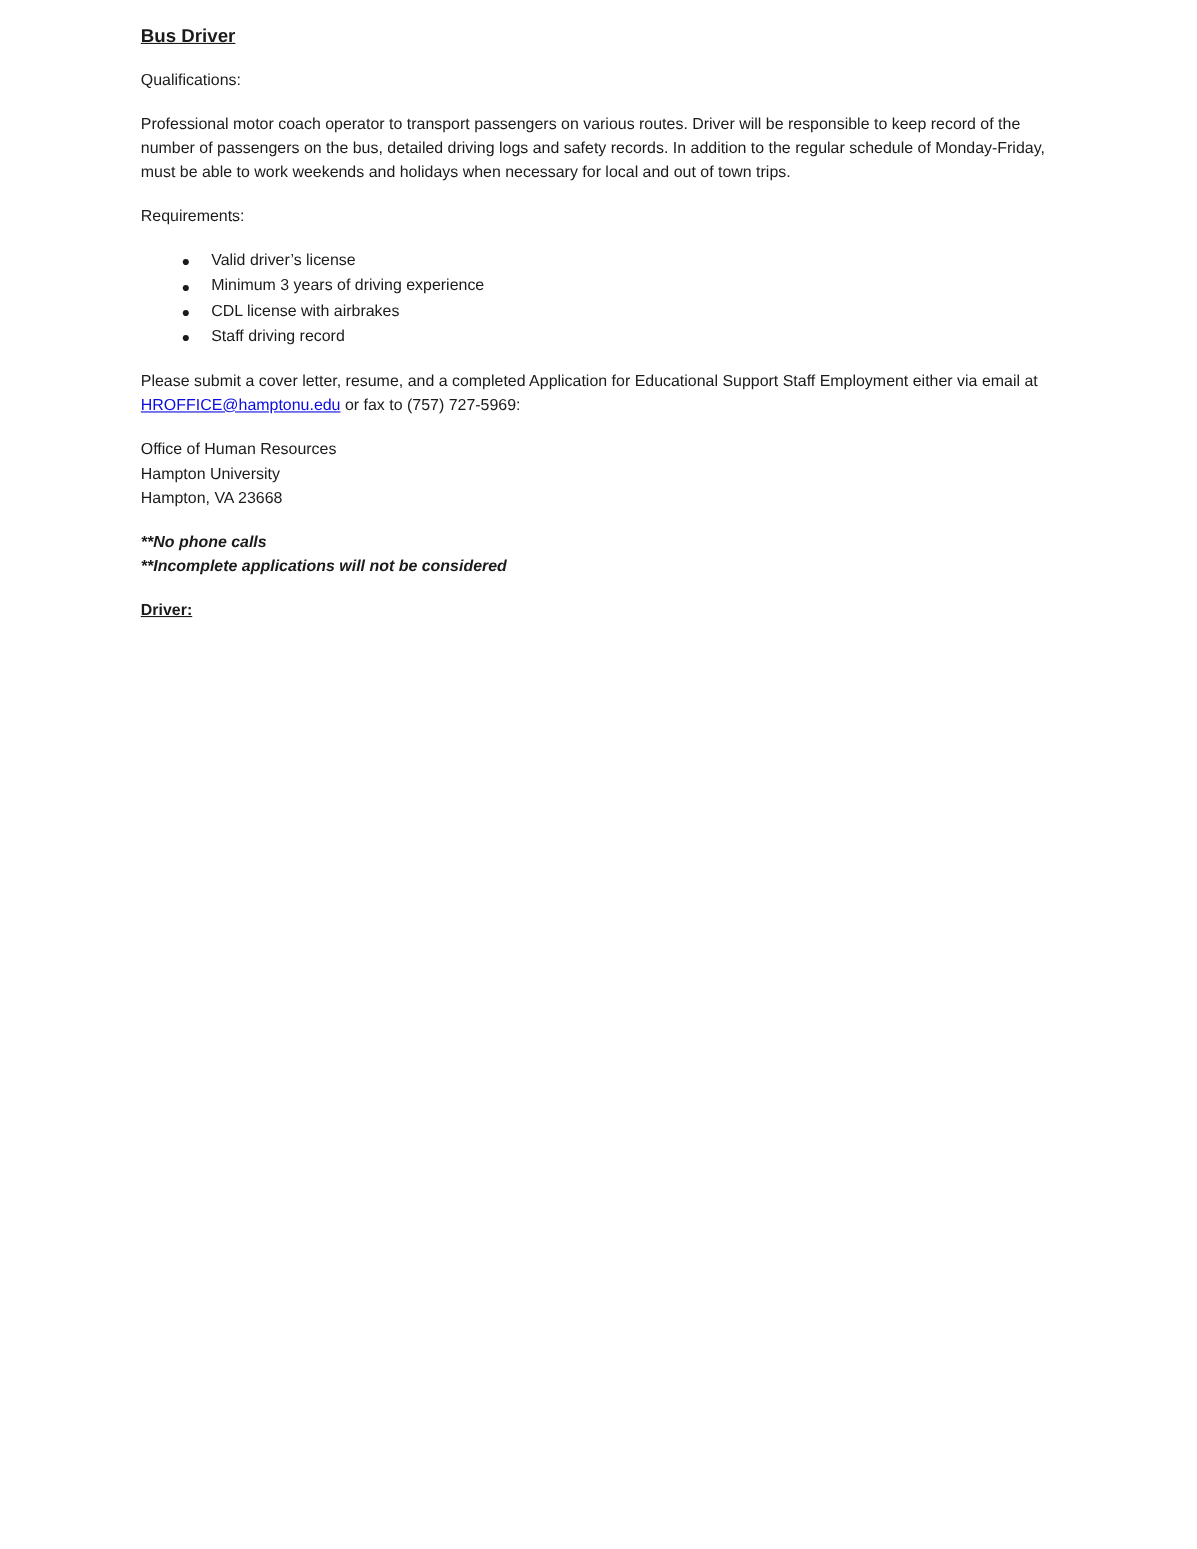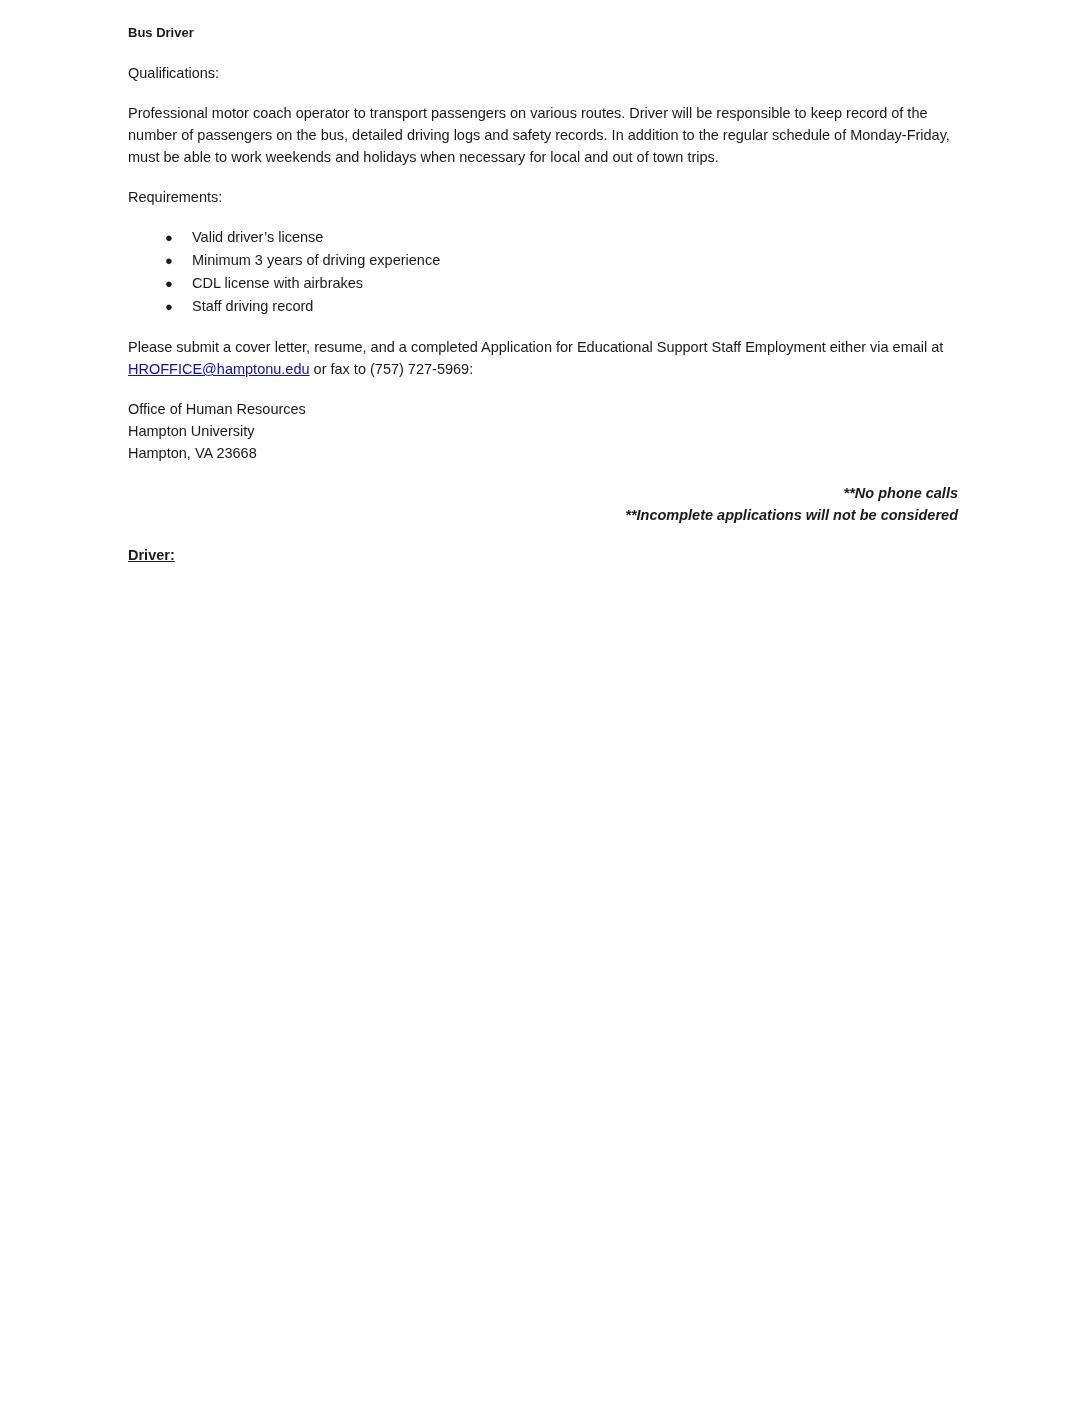--- a/index.html
+++ b/index.html
@@ -13,39 +13,40 @@
     font-family: "Liberation Sans", sans-serif;
     color: var(--text-color, #1b1b1b);
     font-size: 14.5px;
     line-height: 22px;
     overflow: hidden;
   }
   .content { padding: 22px 130px 0 128px; }
   p { margin: 0 0 18px 0; }
   .bold { font-weight: bold; }
   .doc-title {
-    font-size: 13px;
+    font-size: 17px;
     font-weight: bold;
+    text-decoration: underline;
     margin: 0 0 18px 0;
     line-height: 22px;
   }
   ul.req-list { list-style: none; margin: 0 0 18px 0; padding: 0; }
   ul.req-list li {
     position: relative;
     padding-left: 64px;
     line-height: 23px;
   }
   ul.req-list li .bullet-dot {
     position: absolute;
     left: 37px;
     top: 0;
     font-size: 13px;
   }
   .address-block { margin: 0 0 18px 0; }
-  .notes-block { margin: 0 0 18px 0; font-weight: bold; font-style: italic; text-align: right; }
+  .notes-block { margin: 0 0 18px 0; font-weight: bold; font-style: italic; }
   .forms-heading { margin: 0; font-weight: bold; text-decoration: underline; }
   a.link {
     color: var(--link-color, #0000EE);
     text-decoration: underline;
     cursor: pointer;
   }
 </style>
 </head>
 <body>
 

